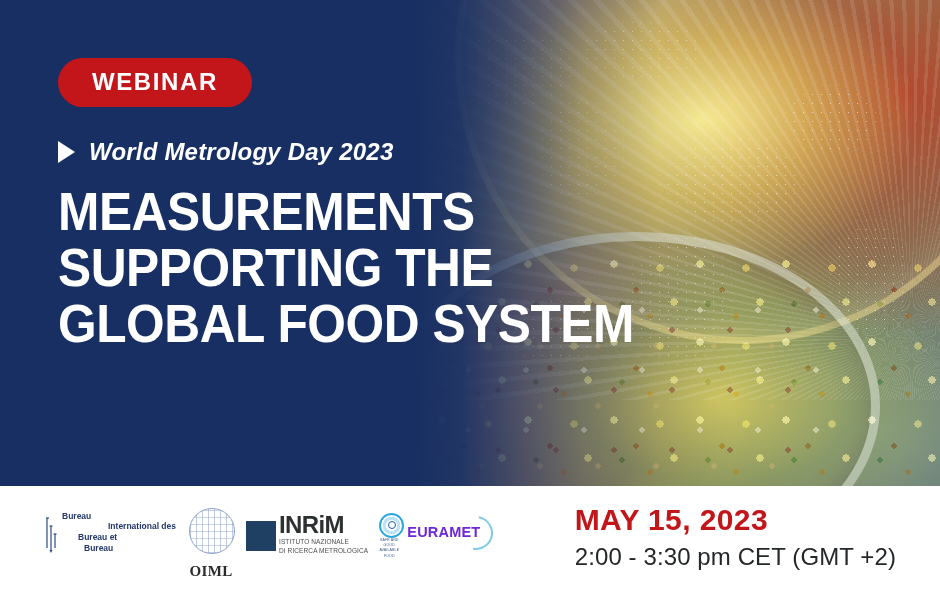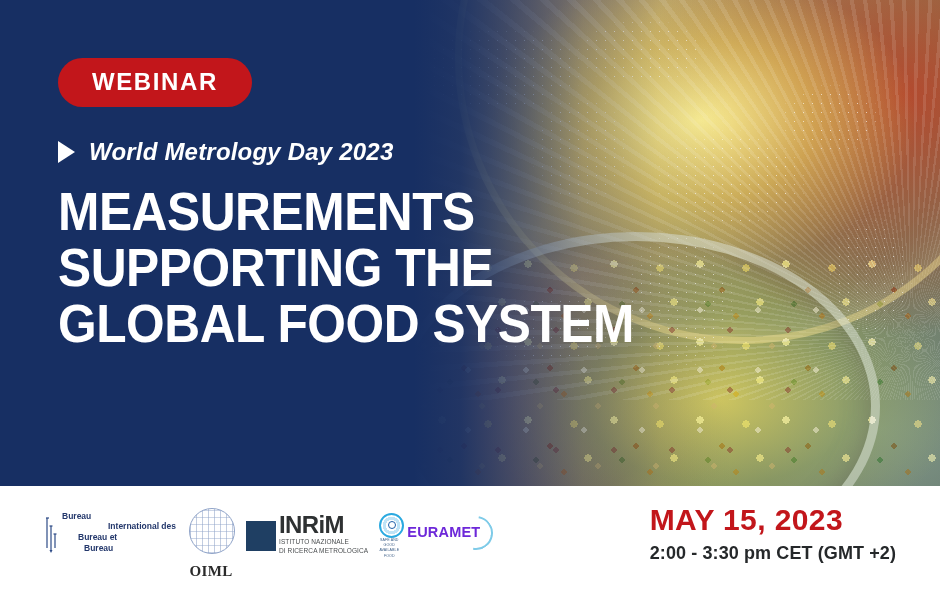--- a/index.html
+++ b/index.html
@@ -323,22 +323,22 @@
   }
   .date-main {
     color: #c2161b;
     font-size: 30px;
     font-weight: bold;
     letter-spacing: 0.4px;
     line-height: 1.05;
   }
   .date-time {
     color: #25282a;
-    font-size: 18px;
-    font-weight: bold;
+    font-size: 24px;
+    font-weight: normal;
     letter-spacing: 0.1px;
     margin-top: 8px;
     line-height: 1.1;
   }
 </style>
 </head>
 <body>
 
 <div class="banner">
 

